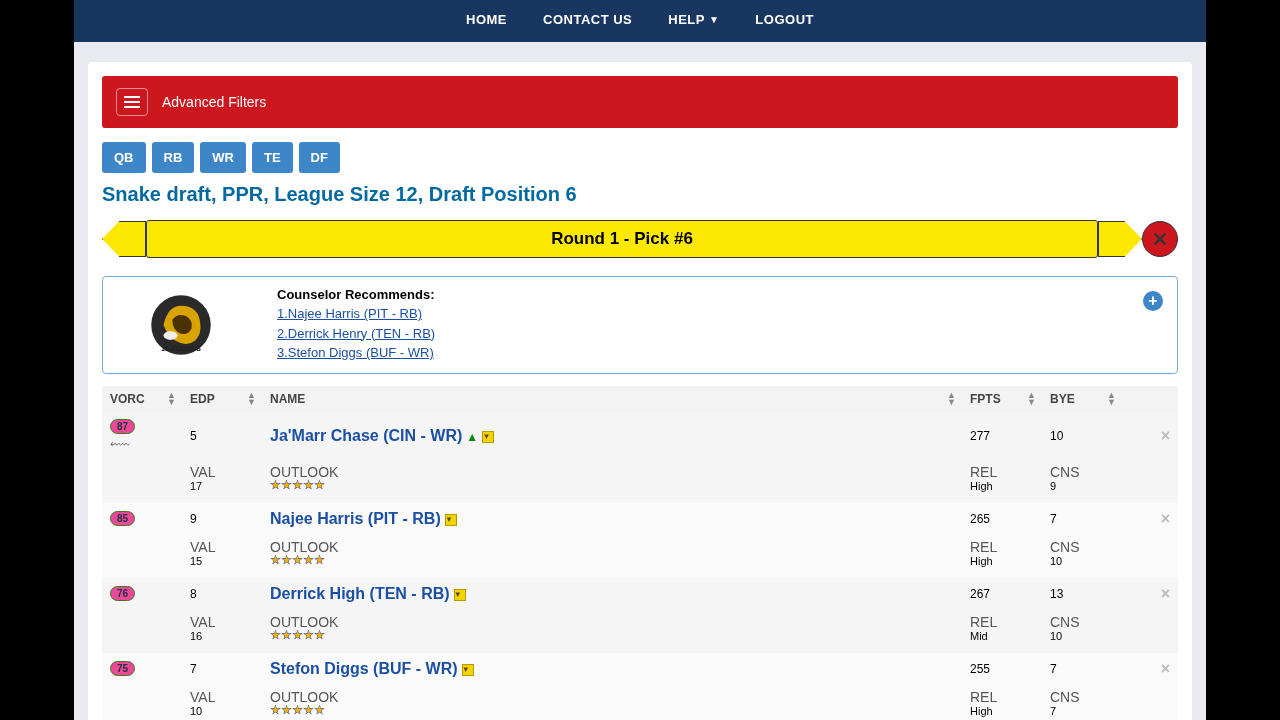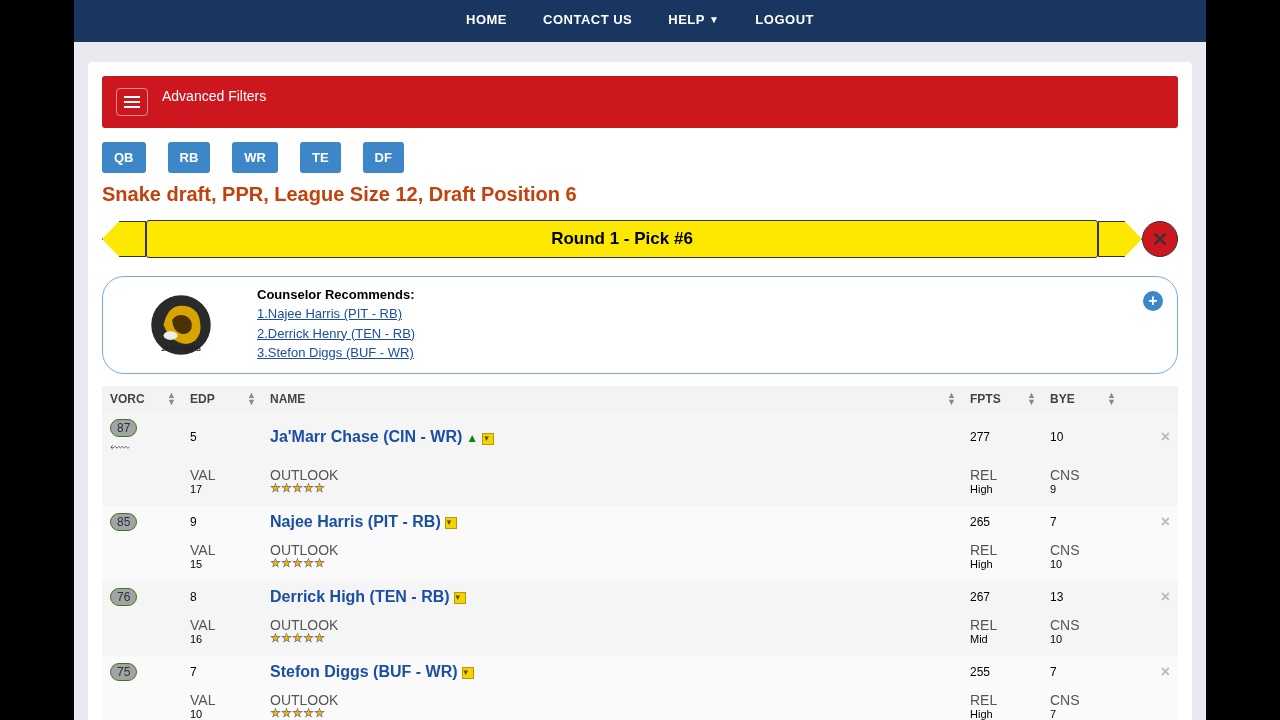--- a/index.html
+++ b/index.html
@@ -3,51 +3,51 @@
 <meta charset="utf-8">
 <style>
   * { box-sizing: border-box; margin: 0; padding: 0; }
   body { font-family: Arial, Helvetica, sans-serif; background: #000; min-height: 720px; }
   .outer { background: #e8eaf0; margin: 0 74px; min-height: 720px; }
   .navbar { background: #18365f; height: 42px; display: flex; align-items: center; justify-content: center; gap: 0; }
   .nav-item { color: #fff; font-size: 13px; font-weight: 600; letter-spacing: 0.5px; padding: 0 18px; height: 42px; display: flex; align-items: center; cursor: pointer; border-bottom: 3px solid transparent; }
   .nav-item.active { border-bottom: 3px solid #fff; }
   .nav-item .caret { margin-left: 4px; font-size: 10px; }
   .container { background: #fff; margin: 20px 14px 0 14px; border-radius: 4px; padding: 14px; }
-  .filter-bar { background: #cc171e; color: #fff; border-radius: 3px; padding: 12px 14px; display: flex; gap: 14px; }
+  .filter-bar { background: #cc171e; color: #fff; border-radius: 3px; padding: 12px 14px; display: flex; align-items: center; gap: 14px; }
   .hamburger { border: 1px solid rgba(255,255,255,0.5); border-radius: 4px; width: 32px; height: 28px; display: flex; flex-direction: column; justify-content: center; align-items: center; gap: 3px; cursor: pointer; }
   .hamburger span { display: block; width: 16px; height: 2px; background: #fff; }
   .filter-label { font-size: 14px; }
-  .pos-row { display: flex; gap: 22px; margin-top: 14px; }
+  .pos-row { display: flex; gap: 6px; margin-top: 14px; }
   .pos-btn { background: #3d87c9; color: #fff; border: none; border-radius: 3px; font-size: 13px; font-weight: 600; padding: 8px 12px; cursor: pointer; }
-  .draft-title { font-size: 20px; font-weight: 700; margin-top: 10px; color: #c2410c; }
+  .draft-title { font-size: 20px; font-weight: 700; margin-top: 10px; color: #0369a1; }
   .round-row { display: flex; align-items: center; gap: 0; margin-top: 14px; }
   .arrow-btn { width: 44px; height: 36px; background: #fce800; border: 1.5px solid #333; cursor: pointer; }
   .arrow-left { clip-path: polygon(100% 0, 100% 100%, 40% 100%, 0 50%, 40% 0); }
   .arrow-right { clip-path: polygon(0 0, 60% 0, 100% 50%, 60% 100%, 0 100%); }
   .round-pill { flex: 1; background: #fce800; border: 1.5px solid #333; border-radius: 3px; text-align: center; font-size: 17px; font-weight: 700; padding: 8px 0; }
   .close-circle { width: 36px; height: 36px; background: #cc171e; border: 1.5px solid #333; border-radius: 50%; display: flex; align-items: center; justify-content: center; cursor: pointer; }
   .close-circle svg { width: 18px; height: 18px; }
-  .recommend-box { border: 1px solid #7aaad8; border-radius: 22px; margin-top: 18px; padding: 10px 18px; display: flex; align-items: center; gap: 16px; position: relative; }
+  .recommend-box { border: 1px solid #7aaad8; border-radius: 4px; margin-top: 18px; padding: 10px 18px; display: flex; align-items: center; gap: 36px; position: relative; }
   .logo-box { width: 120px; height: 74px; display: flex; align-items: center; justify-content: center; flex-shrink: 0; }
   .logo-circle { width: 70px; height: 70px; display:flex; align-items:center; justify-content:center; }
   .rec-text { font-size: 13px; }
   .rec-title { font-weight: 700; margin-bottom: 2px; }
   .rec-link { color: #1a4fa3; text-decoration: underline; display: block; line-height: 1.5; cursor: pointer; }
   .plus-circle { position: absolute; right: 14px; top: 14px; width: 20px; height: 20px; background: #3d87c9; border-radius: 50%; display: flex; align-items: center; justify-content: center; color: #fff; font-weight: 700; cursor: pointer; }
   .plus-circle::before { content: '+'; font-size: 16px; line-height: 1; }
 
   table { width: 100%; border-collapse: collapse; margin-top: 12px; font-size: 12px; }
   thead th { text-align: left; color: #444; font-weight: 600; padding: 6px 8px; background: #f3f3f3; position: relative; }
   thead th .sort { position: absolute; right: 6px; color: #888; font-size: 9px; line-height: 7px; }
   tbody tr.row-main td { padding: 7px 8px; vertical-align: middle; }
   tbody tr.row-sub td { padding: 4px 8px 10px 8px; font-size: 11px; }
   tbody tr.row-main.alt, tbody tr.row-sub.alt { background: #f5f5f5; }
   tbody tr.row-main.norm, tbody tr.row-sub.norm { background: #fafafa; }
-  .vorc-badge { display: inline-block; background: #a3a3a3; border: 1.5px solid #3a7a1a; border-radius: 10px; font-size: 12px; font-weight: 400; padding: 1px 6px; color: #234; }
+  .vorc-badge { display: inline-block; background: #ec4899; border: 1.5px solid #3a7a1a; border-radius: 10px; font-size: 10px; font-weight: 700; padding: 1px 6px; color: #234; }
   .gun-icon { display:inline-block; font-size:14px; color:#555; margin-top:2px; }
   .player-link { color: #1a4fa3; font-weight: 600; cursor: pointer; font-size: 16px; margin-top: 32px; }
   .tri-up { color: #0a8a0a; font-size: 12px; margin-left: 4px; }
   .note-icon { display: inline-block; background: #f3d400; border: 1px solid #b59b00; width: 12px; height: 12px; margin-left: 4px; vertical-align: middle; position: relative; }
   .note-icon::before { content:'▾'; position:absolute; left:1px; top:-1px; font-size:9px; color:#5a4a00; }
   .remove-x { color: #bbb; font-size: 16px; cursor: pointer; font-weight: 700; }
   .sub-label { color: #555; font-size: 14px; }
   .stars { display: inline-flex; gap: 0; }
   .star { width: 11px; height: 11px; background: #2b3d9a; clip-path: polygon(50% 0,61% 35%,98% 35%,68% 57%,79% 91%,50% 70%,21% 91%,32% 57%,2% 35%,39% 35%); position: relative; }
   .star::after { content:''; position:absolute; inset:1px; background:#f3b400; clip-path: inherit; }

